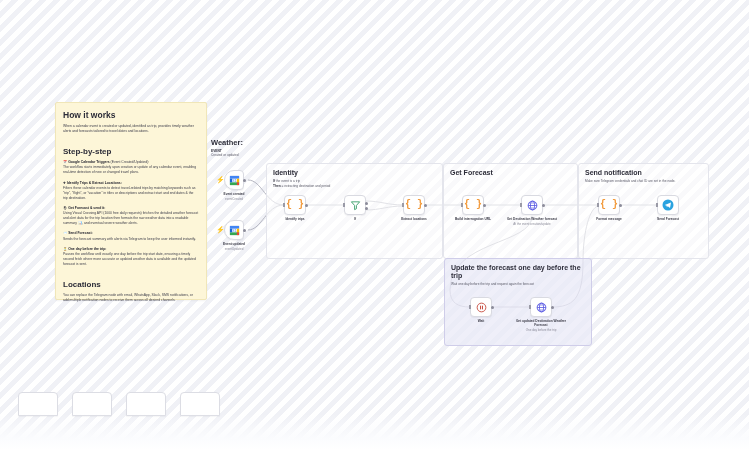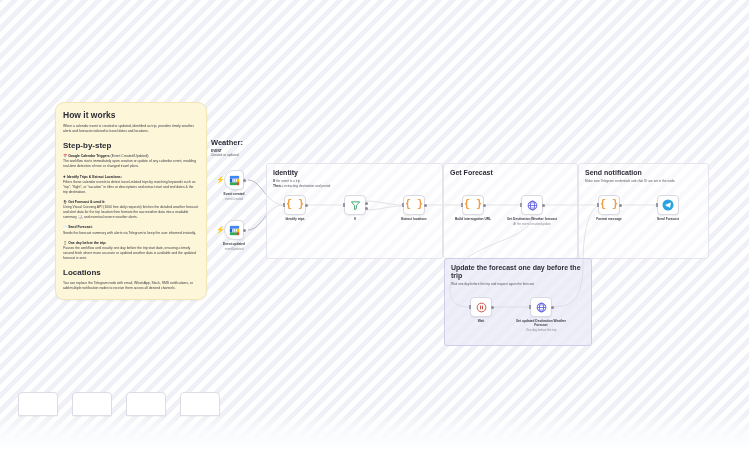--- a/index.html
+++ b/index.html
@@ -14,36 +14,36 @@
     position:absolute;inset:0;
     background-color:#fafbfd;
     background-image:repeating-linear-gradient(
       -45deg,
       #ffffff 0px, #ffffff 5px,
       #f0f1f6 5px, #f0f1f6 10px);
   }
   
   .sticky{
     position:absolute;
-    border-radius:9px;
+    border-radius:2px;
     box-sizing:border-box;
   }
   
   #note-howitworks{
     left:55px;top:102px;width:152px;height:198px;
     background:#fdf6d8;
     border:1px solid #f0e6b8;
     padding:7px 7px 6px 7px;
     box-shadow:0 1px 2px rgba(0,0,0,.05);
   }
   #note-howitworks h1{
     font-size:8.5px;margin:0 0 4px 0;font-weight:bold;color:#2c2c38;
   }
   #note-howitworks h2{
-    font-size:8px;margin:7px 0 4px 0;font-weight:bold;color:#2c2c38;
+    font-size:8px;margin:13px 0 4px 0;font-weight:bold;color:#2c2c38;
   }
   #note-howitworks p{
     font-size:3.4px;line-height:1.5;margin:0 0 5px 0;color:#3c3c49;
   }
   #note-howitworks .step{
     font-size:3.4px;line-height:1.5;margin:0 0 5px 0;color:#3c3c49;
   }
   #note-howitworks .step b{color:#23232e;}
   
   .group{

